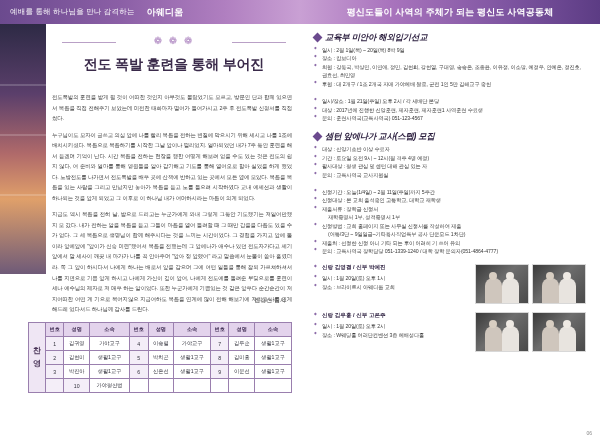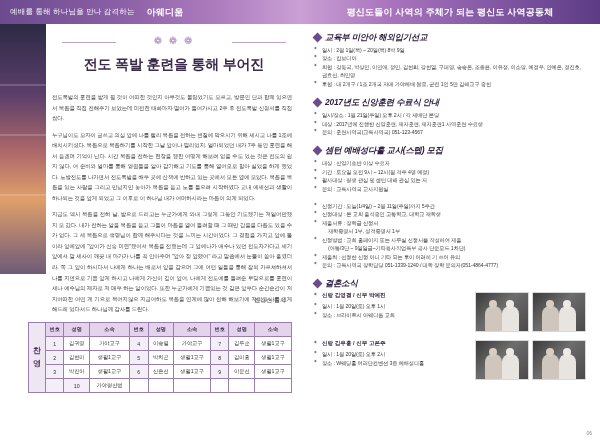--- a/index.html
+++ b/index.html
@@ -255,35 +255,31 @@
         </div>
         <ul class="lines">
           <li>일시 : 2월 1일(목) ~ 20일(목) 8박 9일</li>
           <li>장소 : 캄보디아</li>
           <li>회원 : 강동국, 박상민, 이연애, 정민, 김현희, 강현열, 구대영, 송승은, 조충윤, 이유정, 이소망, 예정우, 안예은, 정진호, 권효선, 최민영</li>
           <li>후원 : 대 2개구 / 1조 2개국 자매 가야예배 왕로, 군전 1인 5만 김해교구 중헌</li>
         </ul>
       </div>
 
       <div class="sec">
-        <div class="sec-head">
-          <span class="dia"></span>
-          <span class="sec-title">2017년도 신앙훈련 수료식 안내</span>
-        </div>
         <ul class="lines">
           <li>일시/장소 : 1월 21일(주일) 오후 2시 / 각 세배단 본당</li>
           <li>대상 : 2017년에 진행한 신앙훈련, 제자훈련, 제자훈련1 사역훈련 수료생</li>
           <li>문의 : 훈련사역국(교육사역국) 051-123-4567</li>
         </ul>
       </div>
 
       <div class="sec">
         <div class="sec-head">
           <span class="dia"></span>
-          <span class="sec-title">셈턴 예배성다홀 교사(스텝) 모집</span>
+          <span class="sec-title">셈턴 앞에나가 교사(스텝) 모집</span>
         </div>
         <ul class="lines">
           <li>대상 : 신앙기초반 이상 수료자</li>
           <li>기간 : 토요일 오전 9시 ~ 12시(월 격주 4명 예정)</li>
           <li>활사대상 : 평생 관심 및 셈턴 대해 관심 있는 자</li>
           <li>문의 : 교육사역국 교사지원실</li>
         </ul>
       </div>
 
       <div class="sec">
@@ -293,24 +289,20 @@
           <li>제출서류 : 장학금 신청서</li>
           <li class="nob indent">재학증명서 1부, 성적증명서 1부</li>
           <li>신청방법 : 교회 홈페이지 또는 사무실 신청서를 작성하여 제출</li>
           <li class="nob indent">(어등/3단 ~ 9일일금~기타용사직업육부 공사 단운모드 1차단)</li>
           <li>제출처 : 선청한 신청 아니 기타 되는 후이 어려히 기 쓰어 유의</li>
           <li>문의 : 교육사역국 장학담당 051-1339-1240 / 대학 장학 문의자(051-4864-4777)</li>
         </ul>
       </div>
 
       <div class="sec">
-        <div class="sec-head">
-          <span class="dia"></span>
-          <span class="sec-title">결혼소식</span>
-        </div>
 
         <div class="wed-block">
           <div class="wed-info">
             <div class="wed-name">신랑 김영결 / 신부 박예진</div>
             <ul class="lines">
               <li>일시 : 1월 20일(토) 오후 1시</li>
               <li>장소 : 브라이트시 아웨디움 교회</li>
             </ul>
           </div>
           <div class="wed-photos">

